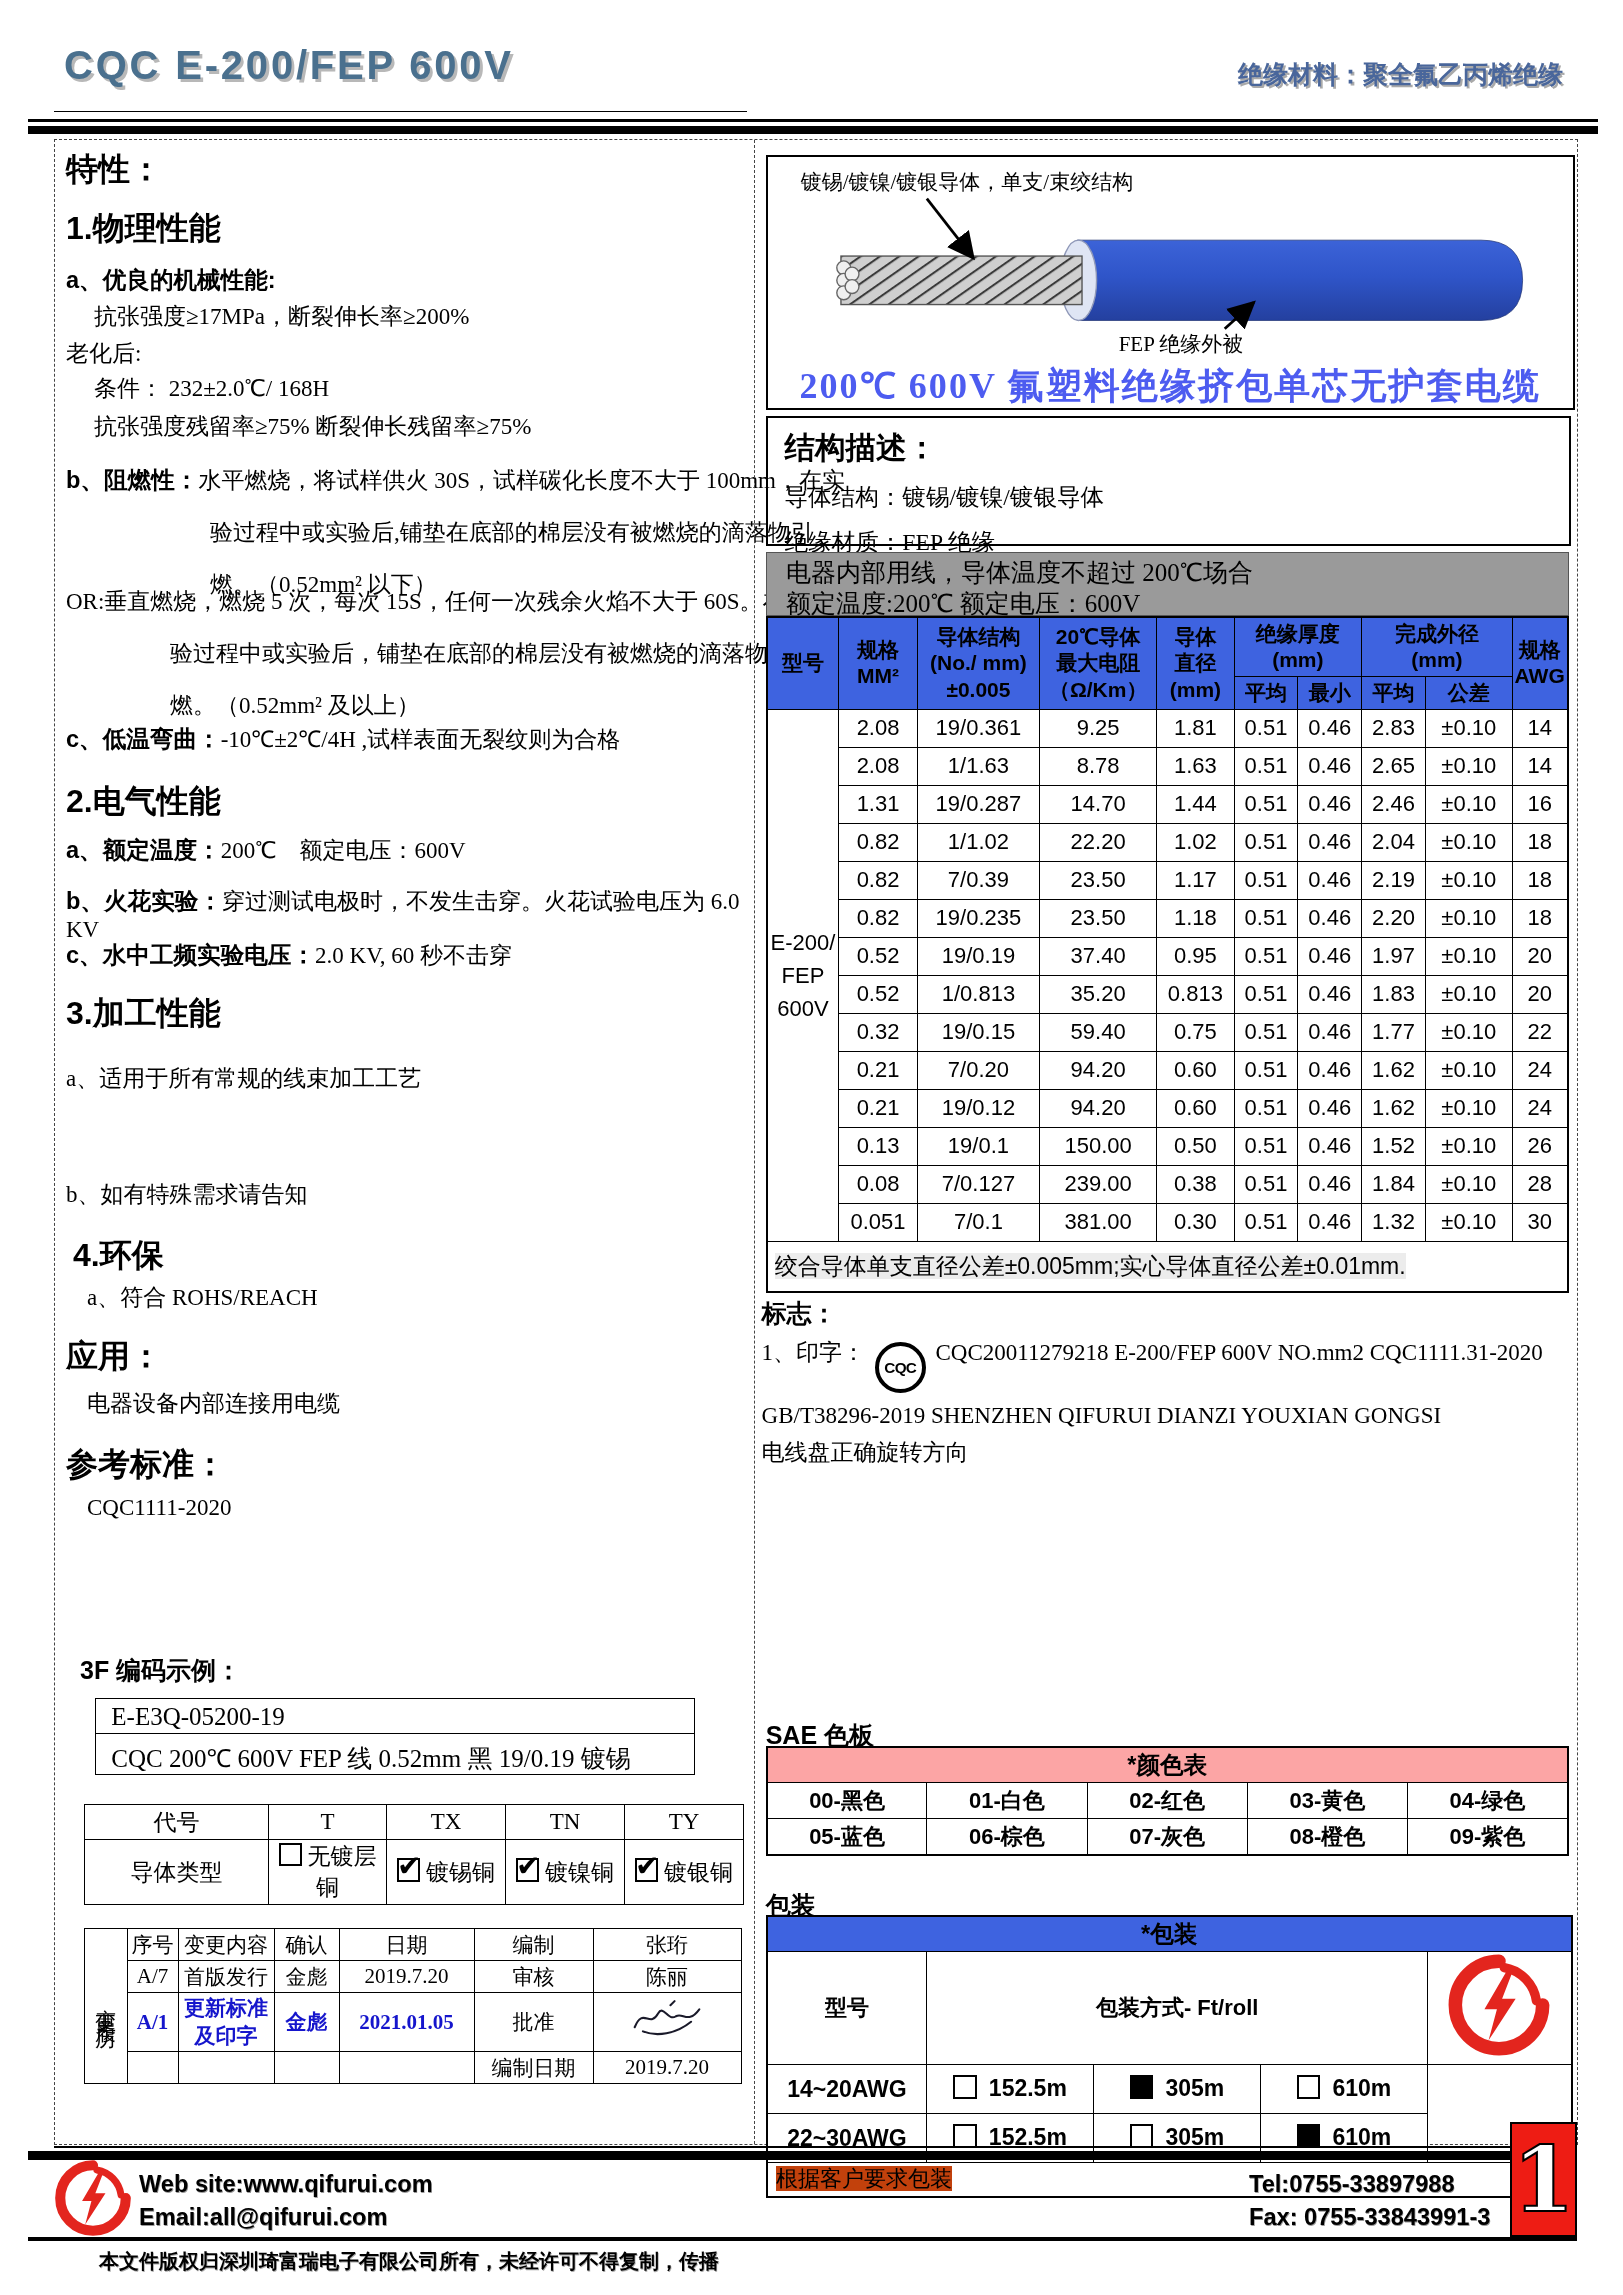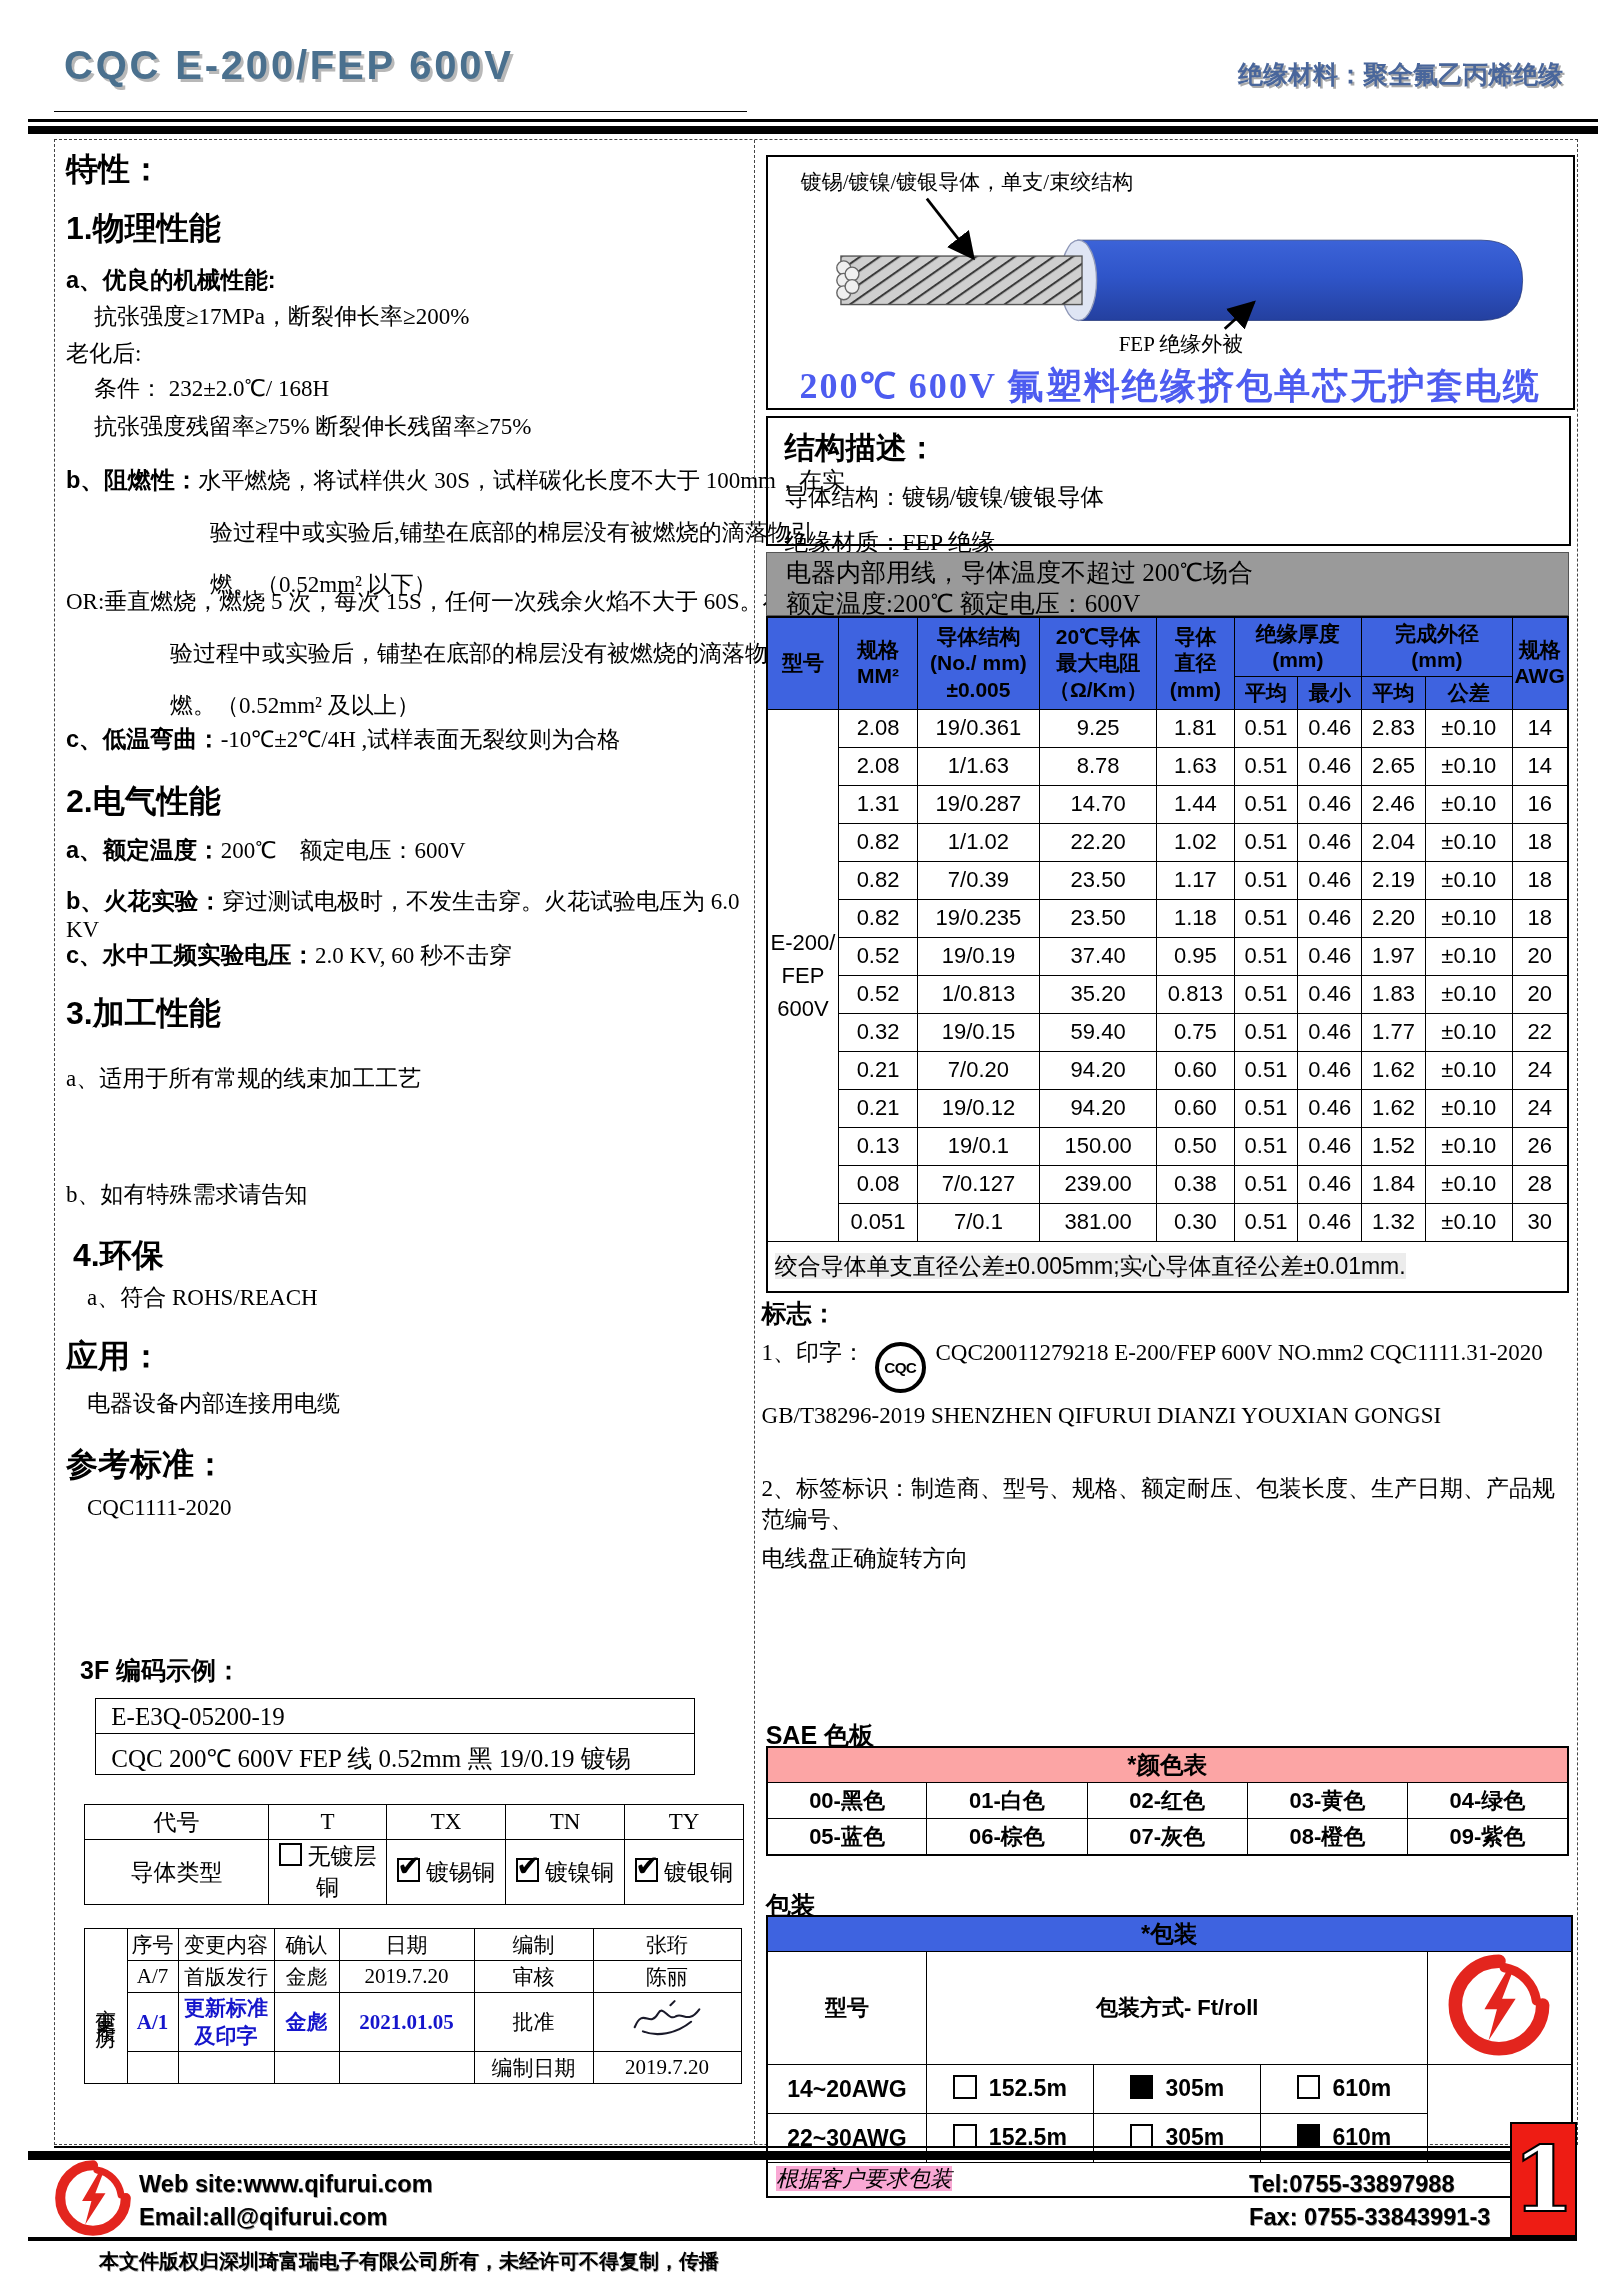--- a/index.html
+++ b/index.html
@@ -89,21 +89,21 @@
   .sae-table{width:803px;border:2.1px solid #000;font-family:"Liberation Sans",sans-serif;}
   .sae-table .ttl{background:#fca5a5;font-size:23.6px;font-weight:bold;height:32px;}
   .sae-table td{font-size:22px;font-weight:600;height:33px;background:#fff;}
 
   
   .pack-table{width:803px;border:2.1px solid #000;font-family:"Liberation Sans",sans-serif;}
   .pack-table .ttl{background:#3e63e0;font-size:23.6px;font-weight:bold;height:30.5px;}
   .pack-table th{font-size:22px;font-weight:bold;height:32px;background:#fff;}
   .pack-table td{font-size:23px;font-weight:bold;height:46px;background:#fff;}
   .pack-note{text-align:left !important;font-weight:normal !important;height:30.5px !important;padding-left:8.3px;}
-  .pack-note span{font-size:22px;background:#f9a8d4;font-style:italic;}
+  .pack-note span{font-size:22px;background:#c2410c;}
 
   
   .f-line1{left:54px;top:2146px;width:1522px;height:2.1px;background:#000;}
   .f-line2{left:28px;top:2151px;width:1549px;height:9px;background:#000;}
   .f-line3{left:28px;top:2237px;width:1549px;height:3.5px;background:#000;}
   .f-text{font-family:"Liberation Sans",sans-serif;font-weight:bold;font-size:23.6px;text-shadow:0.7px 0.7px 0 #999;}
   .f-copy{font-family:"Liberation Sans",sans-serif;font-weight:bold;font-size:20px;text-shadow:0.7px 0.7px 0 #aaa;}
   .page-no{left:1510px;top:2122px;width:67px;height:115px;background:#ee1c14;border:2.8px solid #000;
            box-sizing:border-box;display:flex;align-items:center;justify-content:center;z-index:5;}
   .page-no span{font-family:"DejaVu Serif",serif;font-size:89px;font-weight:bold;color:#fff;
@@ -496,21 +496,20 @@
           </tr>
         </tbody>
       </table>
 
       <div class="abs" style="left:5.6px;top:1157px;width:816px;">
         <div class="h3x">标志：</div>
         <div class="mark-line" style="margin-top:7px;">
           <span>1、印字：</span><span class="cqc-logo">CQC</span><span>CQC20011279218  E-200/FEP  600V  NO.mm2  CQC1111.31-2020</span>
         </div>
         <div class="mark-line" style="margin-top:9.7px;">GB/T38296-2019 SHENZHEN QIFURUI DIANZI YOUXIAN GONGSI</div>
-        <div class="mark-line" style="margin-top:44px;">2、标签标识：制造商、型号、规格、额定耐压、包装长度、生产日期、产品规范编号、</div>
         <div class="mark-line" style="margin-top:8.3px;">电线盘正确旋转方向</div>
       </div>
 
       <div class="abs h3x" style="left:9.7px;top:1579px;">SAE 色板</div>
       <table class="abs sae-table" style="left:9.7px;top:1606px;">
         <tbody>
             <tr>
               <td class="ttl" colspan="5">*颜色表</td>
             </tr>
         </tbody>

